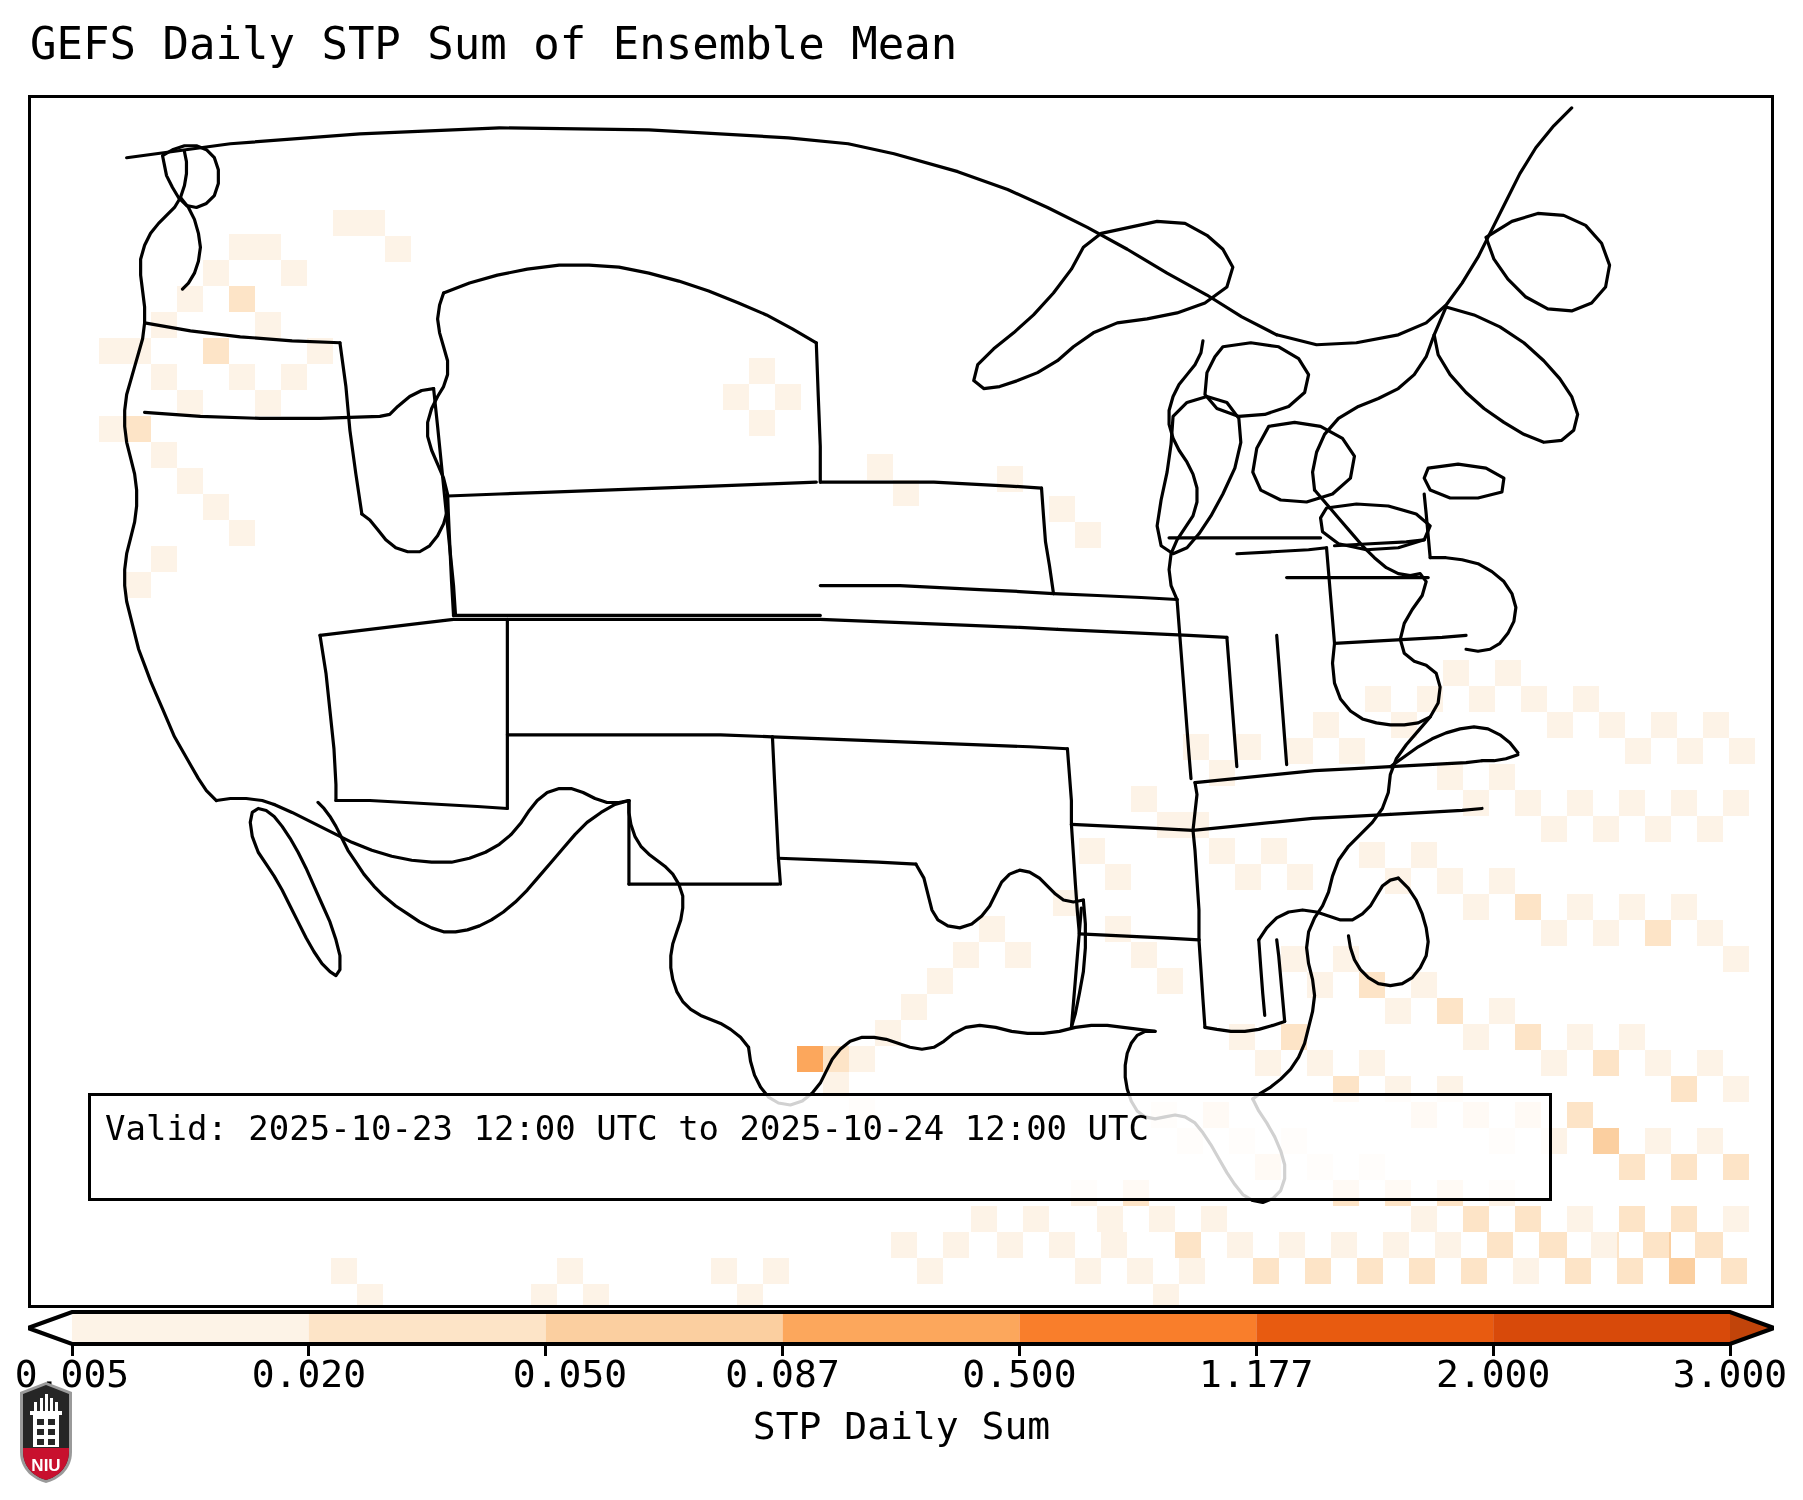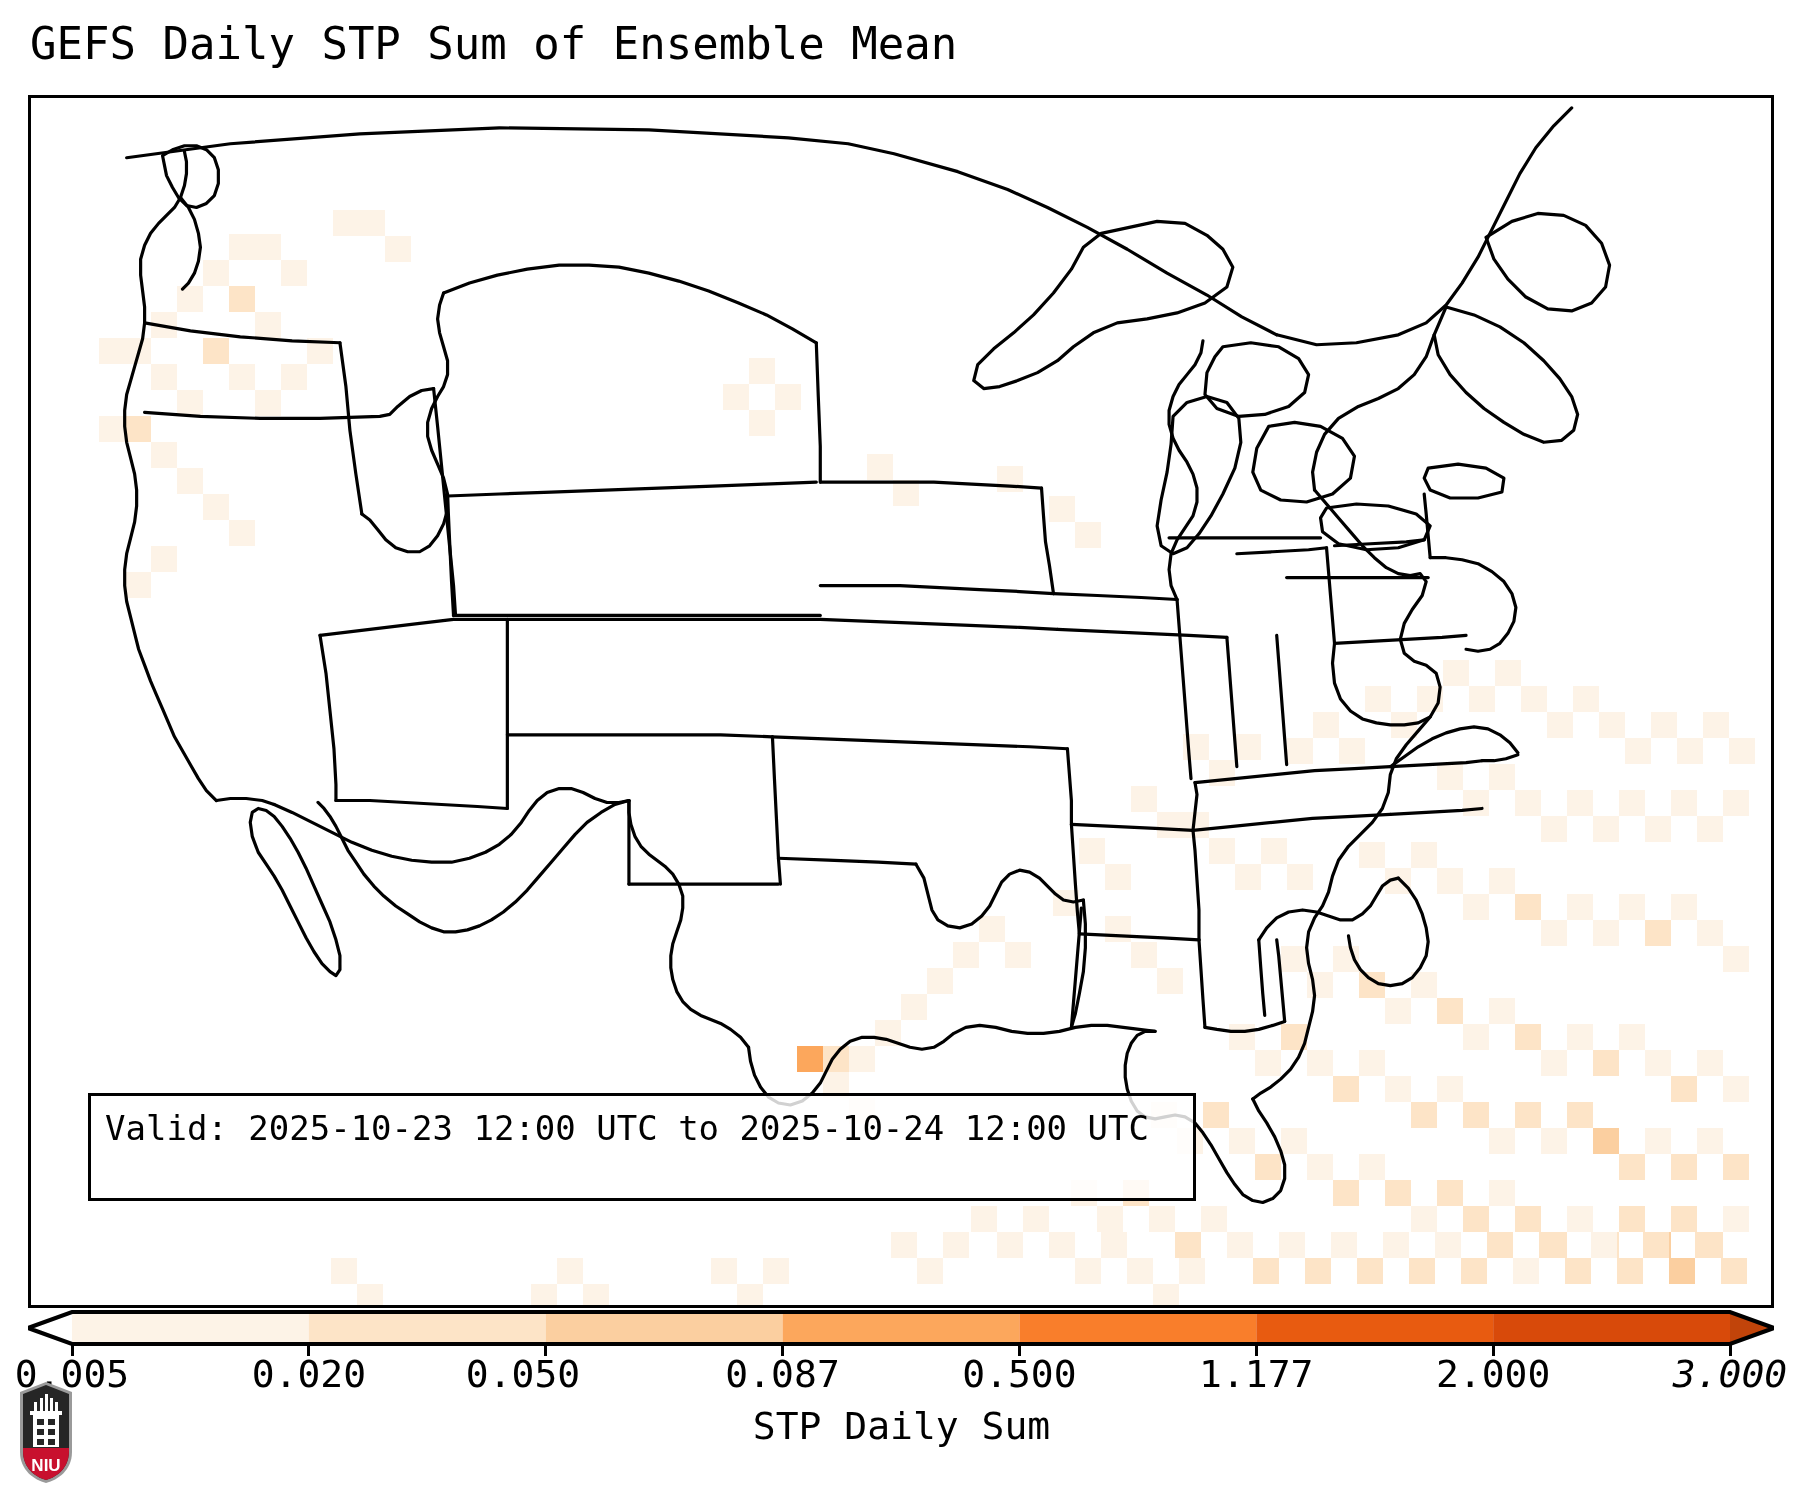--- a/index.html
+++ b/index.html
@@ -11,21 +11,21 @@
 
   #map-frame{position:absolute;left:28px;top:95px;width:1746px;height:1213px;
              border:3px solid #000;box-sizing:border-box;background:#fff;
              overflow:hidden;}
 
   #data-layer{position:absolute;left:0;top:0;width:100%;height:100%;}
   .cell{position:absolute;}
 
   #geo{position:absolute;left:0;top:0;width:100%;height:100%;}
 
-  #info-box{position:absolute;left:57px;top:995px;width:1108px;height:108px;
+  #info-box{position:absolute;left:57px;top:995px;width:1464px;height:108px;
             border:3px solid #000;background:rgba(255,255,255,0.82);
             box-sizing:border-box;padding:8px 14px 0 14px;z-index:6;}
   .info-line{font-size:34px;line-height:48px;color:#000;white-space:pre;}
 
   
   #cbar-wrap{position:absolute;left:28px;top:1308px;width:1746px;height:40px;}
   #cbar-svg{position:absolute;left:0;top:0;}
   #cbar-ticklabels{position:absolute;left:0;top:1352px;width:1803px;height:50px;}
   .ticklabel{position:absolute;font-size:38px;color:#000;
              transform:translateX(-50%);white-space:nowrap;}
@@ -498,31 +498,31 @@
     <polygon id="cbar-over" points="1746,20 1702,4 1702,36" fill="#c1440a"></polygon>
     <path id="cbar-outline" d="M0,20 L44,4 L1702,4 L1746,20 L1702,36 L44,36 Z" fill="none" stroke="#000" stroke-width="4"></path>
   </svg>
 </div>
 
 <div id="cbar-ticklabels">
     <div class="ticklabel" style="left: 72px;">0.005</div>
     <div style="position: absolute; left: 70.5px; top: -10px; width: 3px; height: 14px; background: rgb(0, 0, 0);"></div>
     <div class="ticklabel" style="left: 308.857px;">0.020</div>
     <div style="position: absolute; left: 307.357px; top: -10px; width: 3px; height: 14px; background: rgb(0, 0, 0);"></div>
-    <div class="ticklabel" style="left: 523px;">0.050</div>
+    <div class="ticklabel" style="left: 570px;">0.050</div>
     <div style="position: absolute; left: 544.214px; top: -10px; width: 3px; height: 14px; background: rgb(0, 0, 0);"></div>
     <div class="ticklabel" style="left: 782.571px;">0.087</div>
     <div style="position: absolute; left: 781.071px; top: -10px; width: 3px; height: 14px; background: rgb(0, 0, 0);"></div>
     <div class="ticklabel" style="left: 1019.43px;">0.500</div>
     <div style="position: absolute; left: 1017.93px; top: -10px; width: 3px; height: 14px; background: rgb(0, 0, 0);"></div>
     <div class="ticklabel" style="left: 1256.29px;">1.177</div>
     <div style="position: absolute; left: 1254.79px; top: -10px; width: 3px; height: 14px; background: rgb(0, 0, 0);"></div>
     <div class="ticklabel" style="left: 1493.14px;">2.000</div>
     <div style="position: absolute; left: 1491.64px; top: -10px; width: 3px; height: 14px; background: rgb(0, 0, 0);"></div>
-    <div class="ticklabel" style="left: 1730px; font-style: italic;">3.000</div>
+    <div class="ticklabel" style="left: 1730px;">3.000</div>
     <div style="position: absolute; left: 1728.5px; top: -10px; width: 3px; height: 14px; background: rgb(0, 0, 0);"></div>
   </div>
 <div id="cbar-axis-label">STP Daily Sum</div>
 
 <svg id="niu-logo" viewBox="0 0 60 108">
   <path d="M4,14 L30,4 L56,14 L56,74 C56,92 42,102 30,105 C18,102 4,92 4,74 Z" fill="#9a9a9a"></path>
   <path d="M7,16 L30,7 L53,16 L53,73 C53,90 41,99 30,102 C19,99 7,90 7,73 Z" fill="#262626"></path>
   <path d="M7,70 L53,70 L53,73 C53,90 41,99 30,102 C19,99 7,90 7,73 Z" fill="#c8102e"></path>
   <g fill="#ffffff">
     <rect x="17" y="36" width="26" height="33"></rect>

